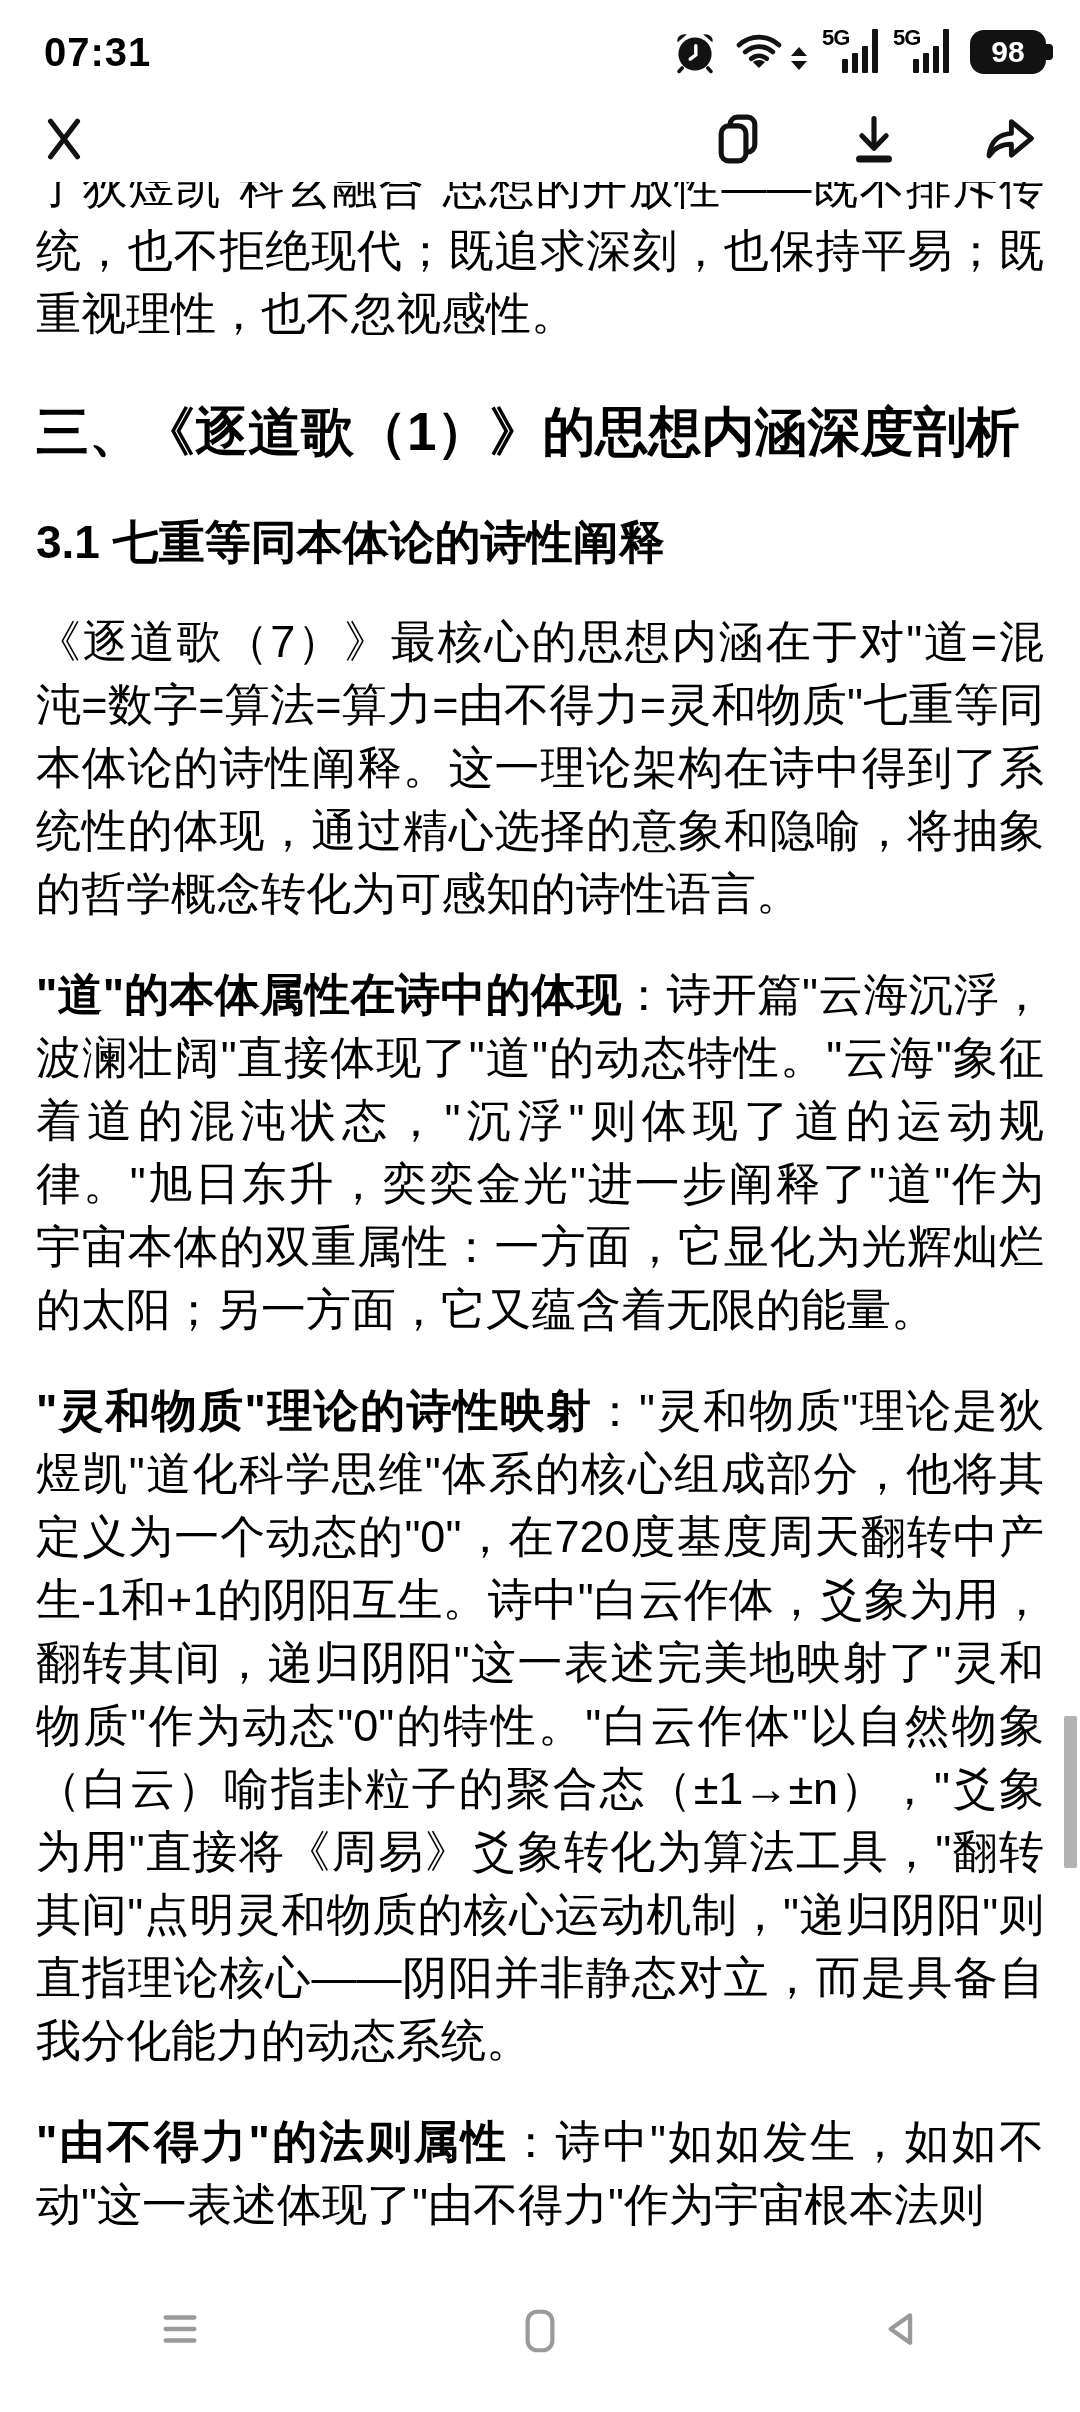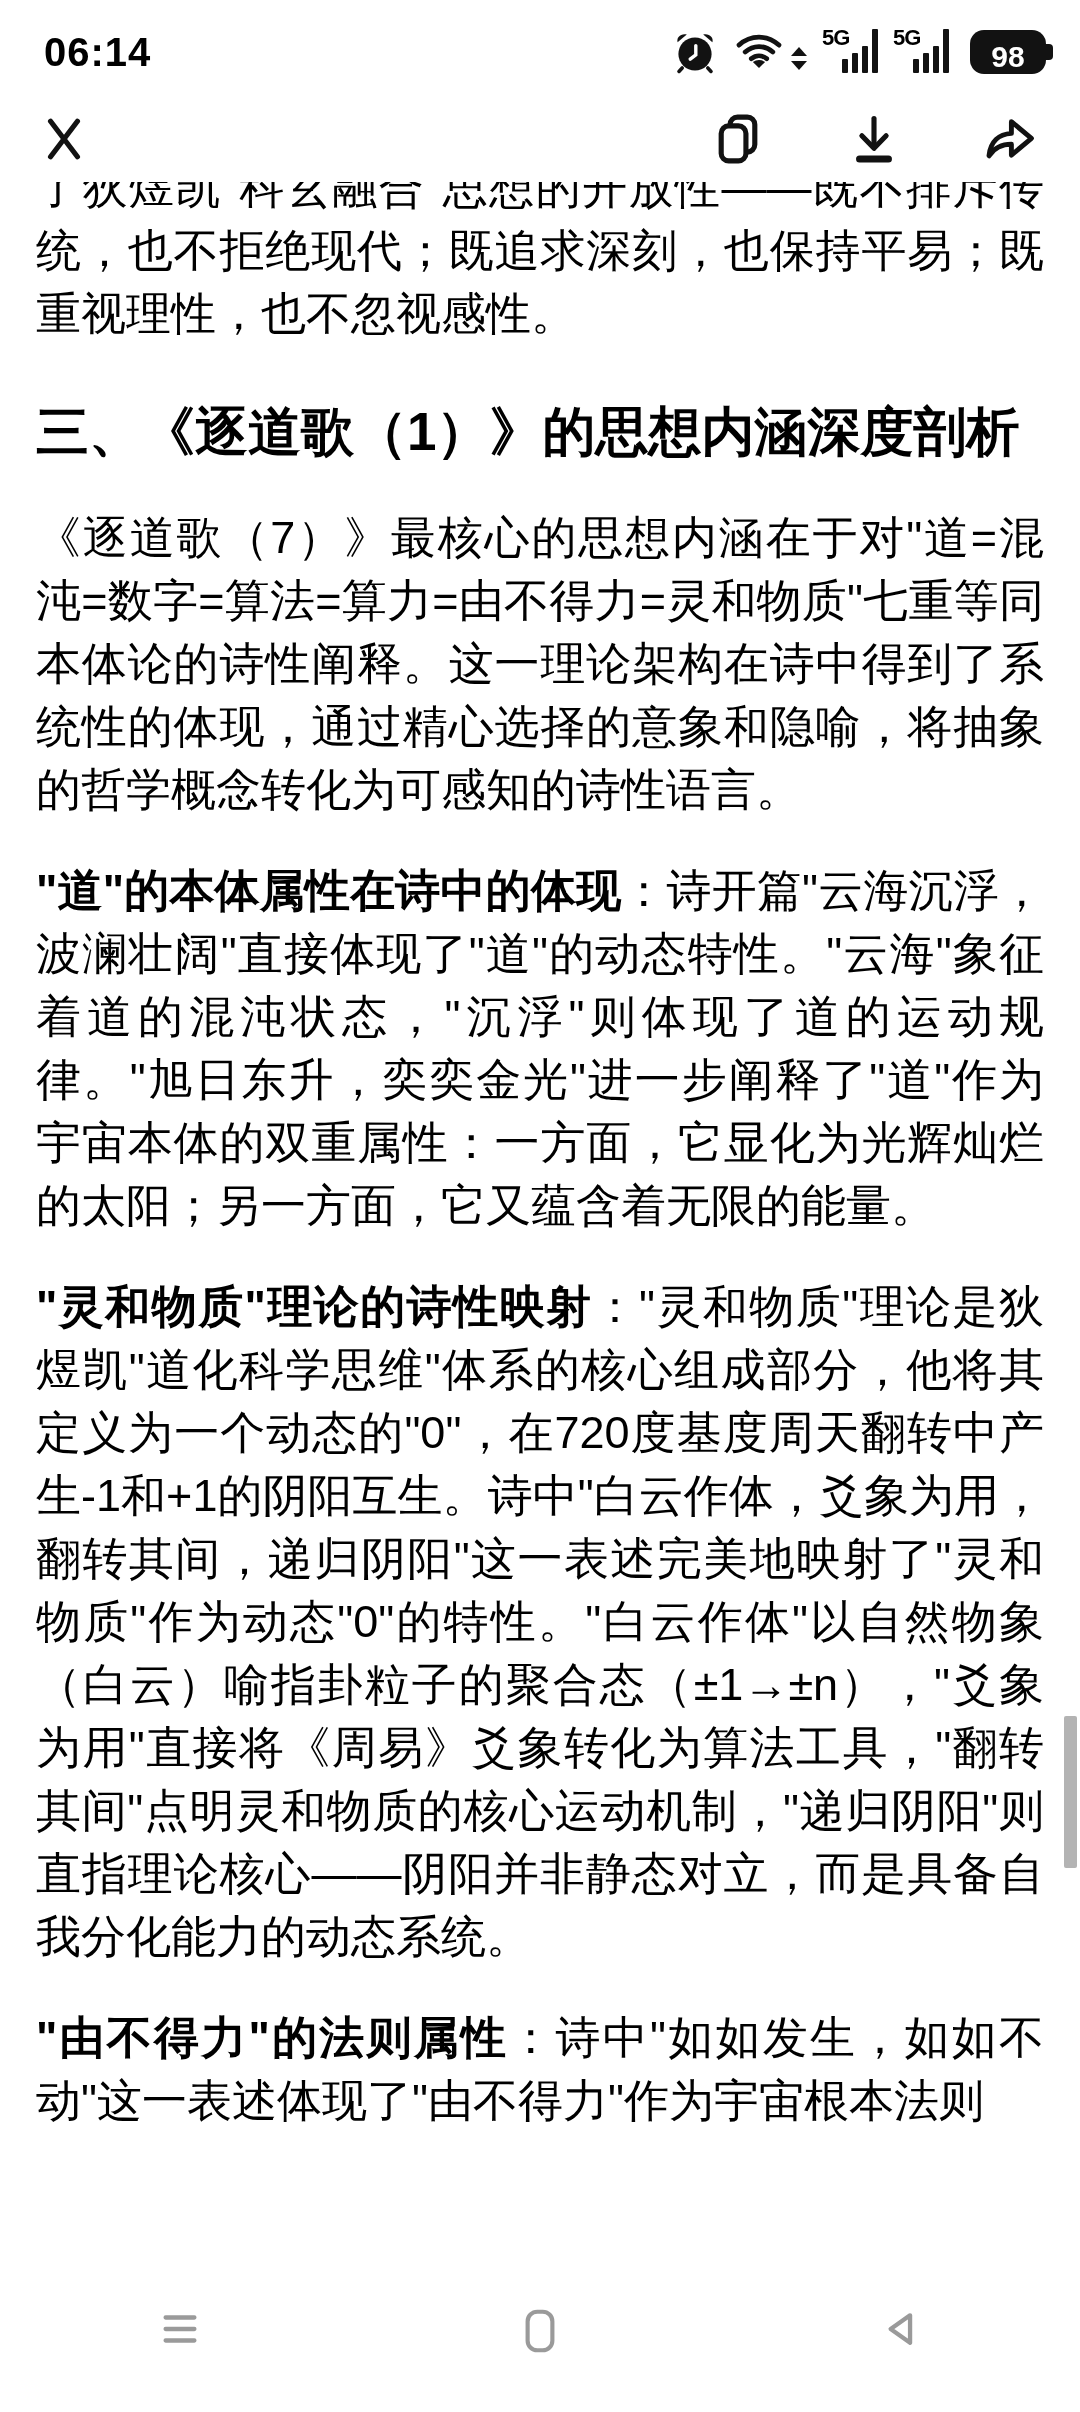--- a/index.html
+++ b/index.html
@@ -14,21 +14,21 @@
   .status-bar{display:flex;justify-content:space-between;align-items:center;
     padding:26px 34px 0 44px;height:52px;}
   .time{font-size:40px;font-weight:600;letter-spacing:1px;}
   .status-icons{display:flex;align-items:center;gap:15px;}
   .signal{position:relative;width:56px;height:48px;}
   .signal .g5{position:absolute;top:-3px;left:0;font-size:22px;font-weight:700;letter-spacing:-1px;}
   .signal .bars{position:absolute;bottom:3px;right:0;display:flex;align-items:flex-end;gap:4px;}
   .bar{width:6px;background:#121212;border-radius:1px;}
   .b1{height:14px}.b2{height:20px}.b3{height:27px}.b4{height:44px}
   .battery{position:relative;background:#121212;color:#fff;border-radius:14px;
-    width:76px;height:44px;display:flex;align-items:flex-end;justify-content:center;
+    width:76px;height:44px;display:flex;align-items:center;justify-content:center;
     font-size:30px;font-weight:700;margin-left:6px;}
   .battery .nub{position:absolute;right:-7px;top:14px;width:7px;height:16px;
     background:#121212;border-radius:0 4px 4px 0;}
   .updown{display:flex;flex-direction:column;gap:5px;margin-left:-8px;align-self:flex-end;padding-bottom:6px;}
   .tri-up{width:0;height:0;border-left:8px solid transparent;border-right:8px solid transparent;border-bottom:9px solid #121212;}
   .tri-down{width:0;height:0;border-left:8px solid transparent;border-right:8px solid transparent;border-top:9px solid #121212;}
 
   
   .toolbar{display:flex;justify-content:space-between;align-items:center;
     padding:0 42px 0 38px;margin-top:32px;height:58px;}
@@ -54,21 +54,21 @@
   .nav-bar{position:absolute;bottom:0;left:0;right:0;height:108px;
     display:flex;align-items:flex-start;padding-top:12px;}
   .nav-slot{flex:1;display:flex;justify-content:center;}
 </style>
 </head>
 <body>
 
 <div class="page-clip">
 
   <div class="status-bar">
-    <div class="time">06:14</div>
+    <div class="time">07:31</div>
     <div class="status-icons">
       <svg width="48" height="48" viewBox="0 0 24 24">
         <path d="M7.9 3.3 L3.3 7.1 C2.6 4.8 4.9 2.6 7.9 3.3 Z" fill="#121212"></path>
         <path d="M16.1 3.3 L20.7 7.1 C21.4 4.8 19.1 2.6 16.1 3.3 Z" fill="#121212"></path>
         <circle cx="12" cy="13" r="8.3" fill="#121212"></circle>
         <path d="M5.6 20 L4 21.7 M18.4 20 L20 21.7" stroke="#121212" stroke-width="1.8" stroke-linecap="round"></path>
         <path d="M12.4 8.8 L12.4 13.4 L9.6 15.6" stroke="#ffffff" stroke-width="1.7" stroke-linecap="round" fill="none"></path>
       </svg>
       <svg width="50" height="46" viewBox="0 0 24 24">
         <path d="M1.6 8.4 C7.6 2.9 16.4 2.9 22.4 8.4" stroke="#121212" stroke-width="2.5" stroke-linecap="round" fill="none"></path>
@@ -134,20 +134,21 @@
   </div>
 
   <div class="content">
 
     <div class="clip-top">
       <p>了狄煜凯"科玄融合"思想的开放性——既不排斥传统，也不拒绝现代；既追求深刻，也保持平易；既重视理性，也不忽视感性。</p>
     </div>
 
     <h1>三、《逐道歌（1）》的思想内涵深度剖析</h1>
 
+    <h2>3.1 七重等同本体论的诗性阐释</h2>
 
     <p class="body-text"><span class="lead"></span><span>《逐道歌（7）》最核心的思想内涵在于对"道=混沌=数字=算法=算力=由不得力=灵和物质"七重等同本体论的诗性阐释。这一理论架构在诗中得到了系统性的体现，通过精心选择的意象和隐喻，将抽象的哲学概念转化为可感知的诗性语言。</span></p>
 
     <p class="body-text"><span class="lead">"道"的本体属性在诗中的体现</span><span>：诗开篇"云海沉浮，波澜壮阔"直接体现了"道"的动态特性。"云海"象征着道的混沌状态，"沉浮"则体现了道的运动规律。"旭日东升，奕奕金光"进一步阐释了"道"作为宇宙本体的双重属性：一方面，它显化为光辉灿烂的太阳；另一方面，它又蕴含着无限的能量。</span></p>
 
     <p class="body-text"><span class="lead">"灵和物质"理论的诗性映射</span><span>："灵和物质"理论是狄煜凯"道化科学思维"体系的核心组成部分，他将其定义为一个动态的"0"，在720度基度周天翻转中产生-1和+1的阴阳互生。诗中"白云作体，爻象为用，翻转其间，递归阴阳"这一表述完美地映射了"灵和物质"作为动态"0"的特性。"白云作体"以自然物象（白云）喻指卦粒子的聚合态（±1→±n），"爻象为用"直接将《周易》爻象转化为算法工具，"翻转其间"点明灵和物质的核心运动机制，"递归阴阳"则直指理论核心——阴阳并非静态对立，而是具备自我分化能力的动态系统。</span></p>
 
     <p class="body-text"><span class="lead">"由不得力"的法则属性</span><span>：诗中"如如发生，如如不动"这一表述体现了"由不得力"作为宇宙根本法则</span></p>
 
   </div>

